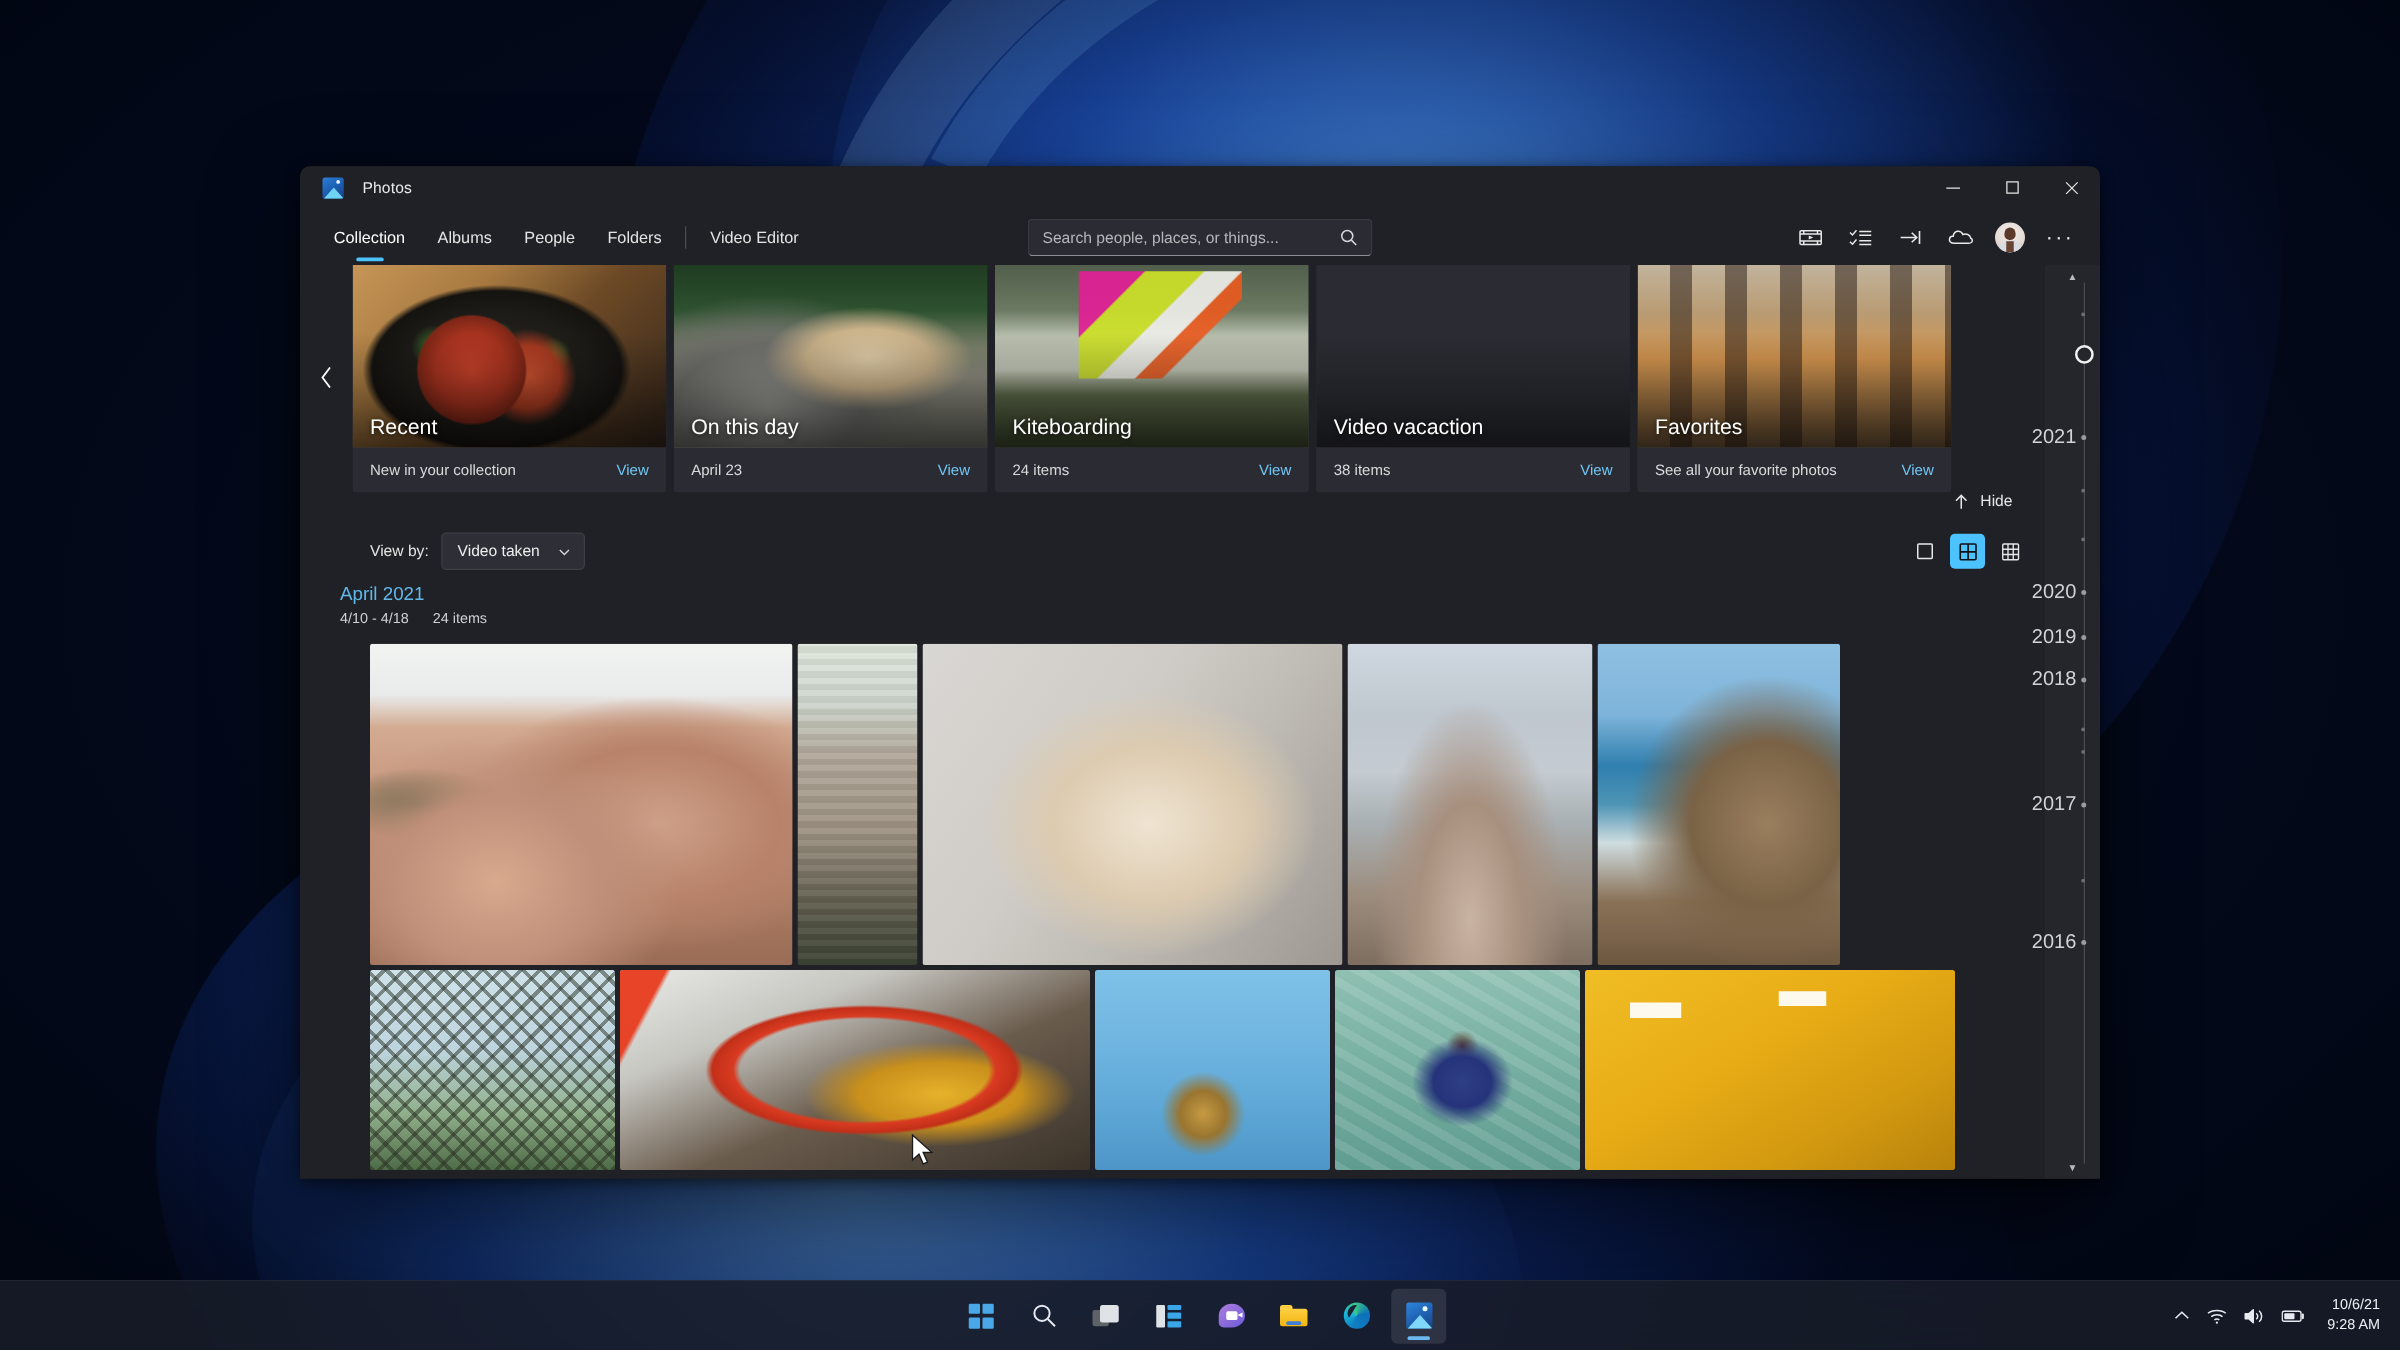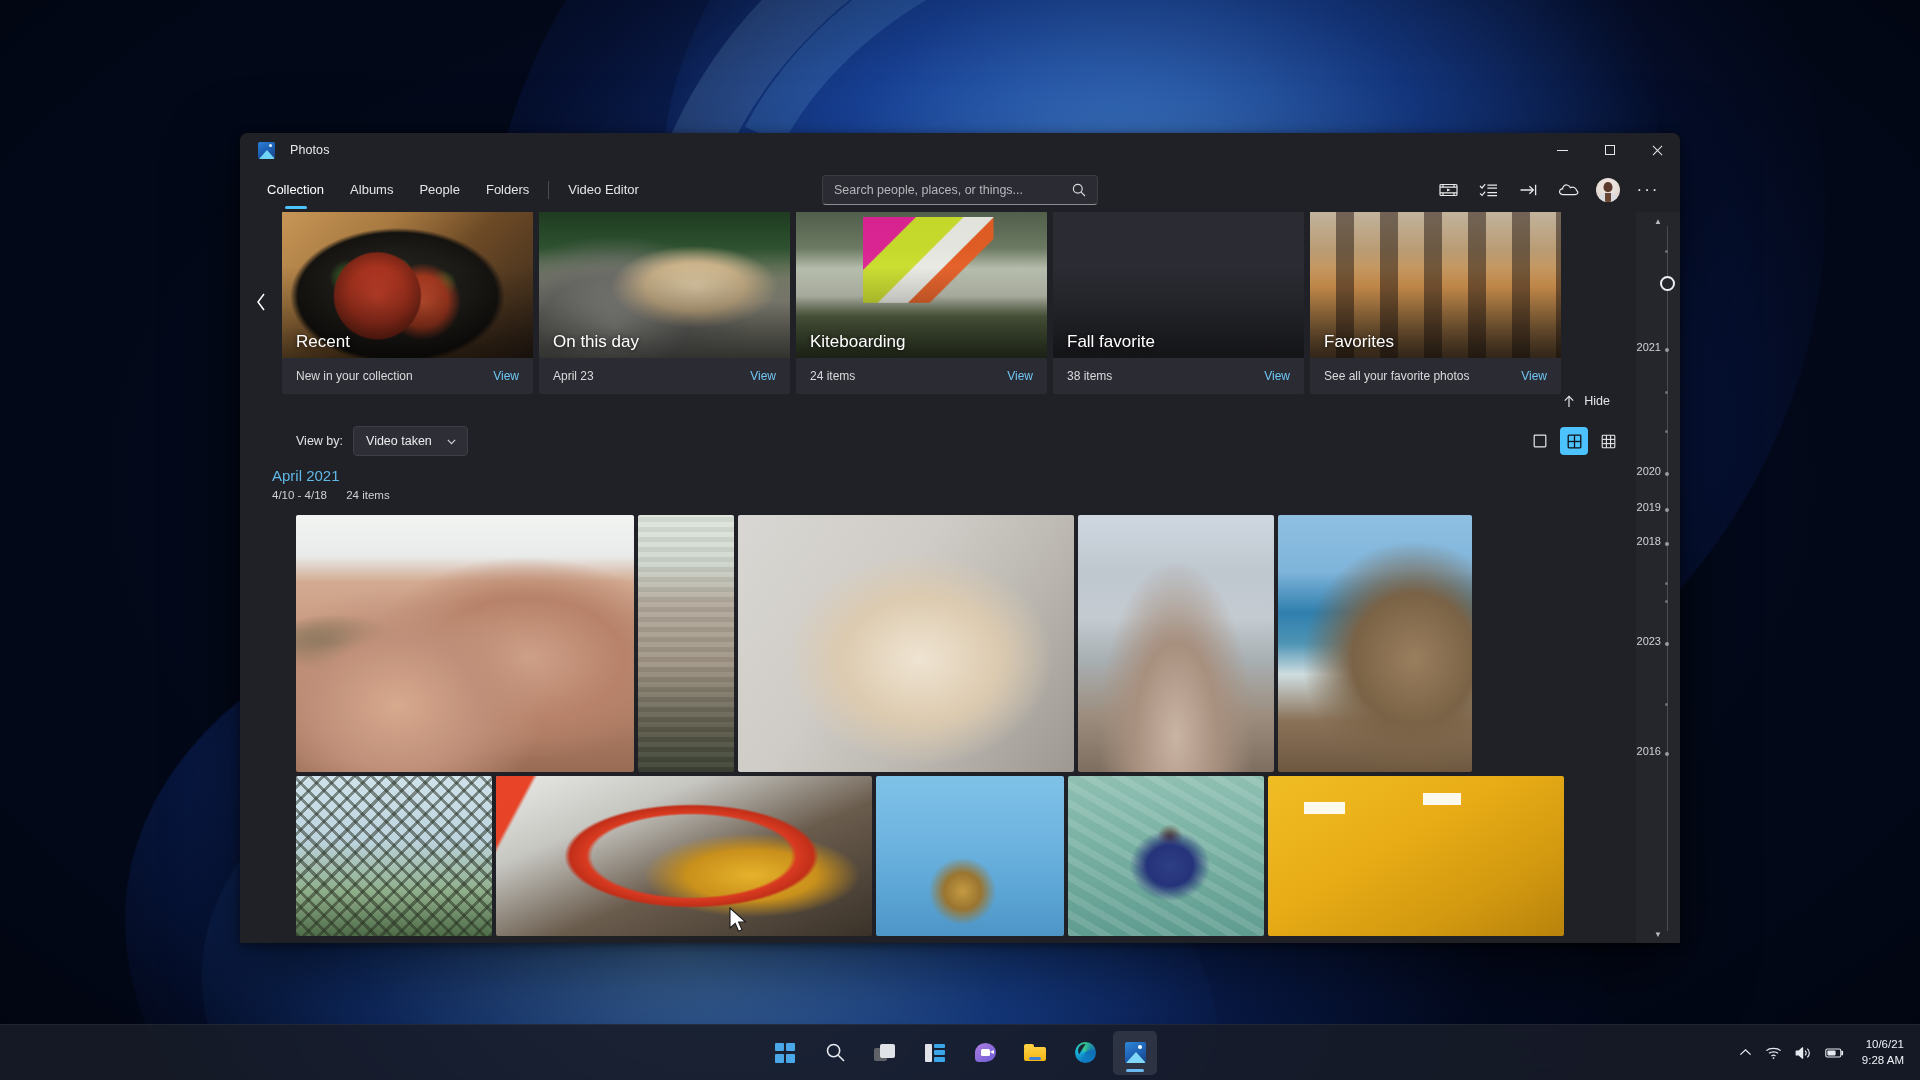--- a/index.html
+++ b/index.html
@@ -300,21 +300,21 @@
   .tl-track { position: relative; flex: 1; width: 44px; }
   .tl-line {
     position: absolute; left: 31px; top: 0; bottom: 0; width: 1px; background: #4a4b52;
   }
   .tl-dot {
     position: absolute; left: 28.5px; width: 4px; height: 4px; border-radius: 50%;
     background: #9a9aa1;
   }
   .tl-dot.small { width: 3px; height: 3px; left: 29px; background: #6e6f76; }
   .tl-year {
-    position: absolute; right: 19px; font-size: 11px; color: #d2d2d7; white-space: nowrap;
+    position: absolute; right: 19px; font-size: 16px; color: #d2d2d7; white-space: nowrap;
   }
   .tl-handle {
     position: absolute; left: 24px; width: 15px; height: 15px; border-radius: 50%;
     border: 2px solid #f0f0f3; background: #25262c;
   }
 
   
   .cursor { position: absolute; left: 489px; top: 695px; z-index: 60; }
 
   
@@ -558,21 +558,21 @@
             </div>
             <div class="card-foot">
               <span class="card-sub">24 items</span>
               <span class="card-view">View</span>
             </div>
           </div>
 
           <div class="card">
             <div class="card-img">
               <div class="ph img-rocks"></div>
-              <div class="card-title">Fall favorite</div>
+              <div class="card-title">Video vacaction</div>
             </div>
             <div class="card-foot">
               <span class="card-sub">38 items</span>
               <span class="card-view">View</span>
             </div>
           </div>
 
           <div class="card">
             <div class="card-img">
               <div class="ph img-venice"></div>
@@ -701,21 +701,21 @@
           <div class="tl-dot" style="top:282px"></div>
           <div class="tl-year" style="top:275px">2019</div>
 
           <div class="tl-dot" style="top:316px"></div>
           <div class="tl-year" style="top:309px">2018</div>
 
           <div class="tl-dot small" style="top:356px"></div>
           <div class="tl-dot small" style="top:374px"></div>
 
           <div class="tl-dot" style="top:416px"></div>
-          <div class="tl-year" style="top:409px">2023</div>
+          <div class="tl-year" style="top:409px">2017</div>
 
           <div class="tl-dot small" style="top:477px"></div>
 
           <div class="tl-dot" style="top:526px"></div>
           <div class="tl-year" style="top:519px">2016</div>
         </div>
         <div class="tl-arrow" style="padding-bottom:4px">▼</div>
       </div>
 
       <svg class="cursor" width="20" height="28" viewBox="0 0 20 28">

